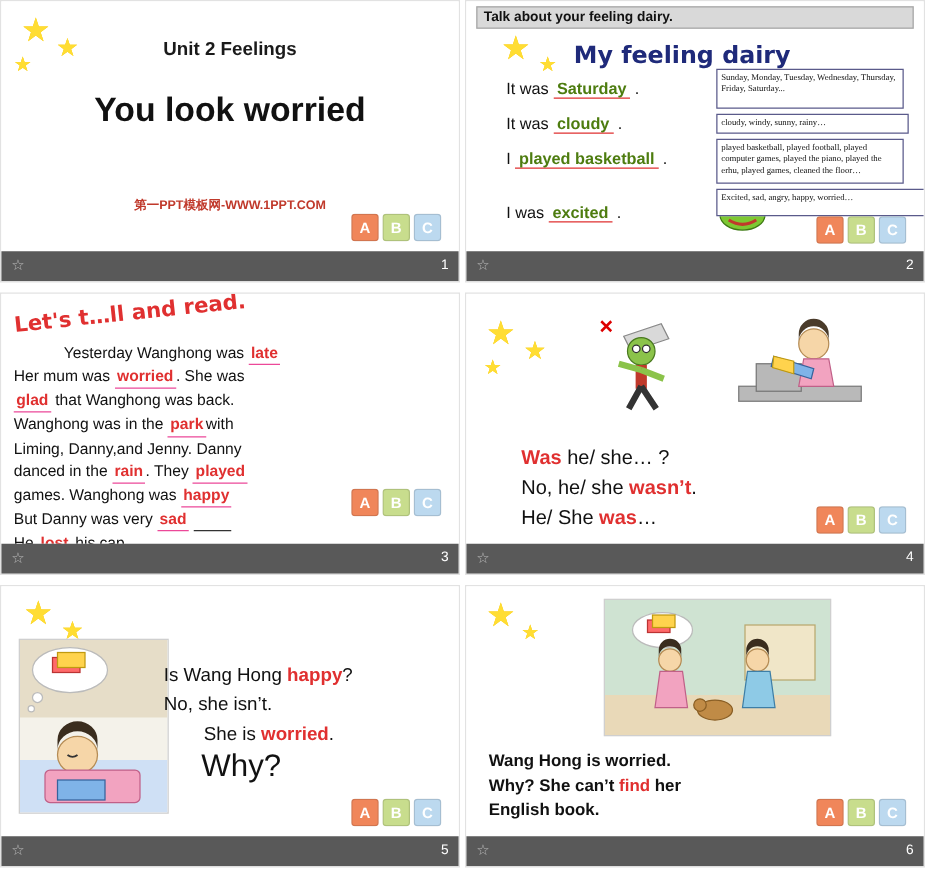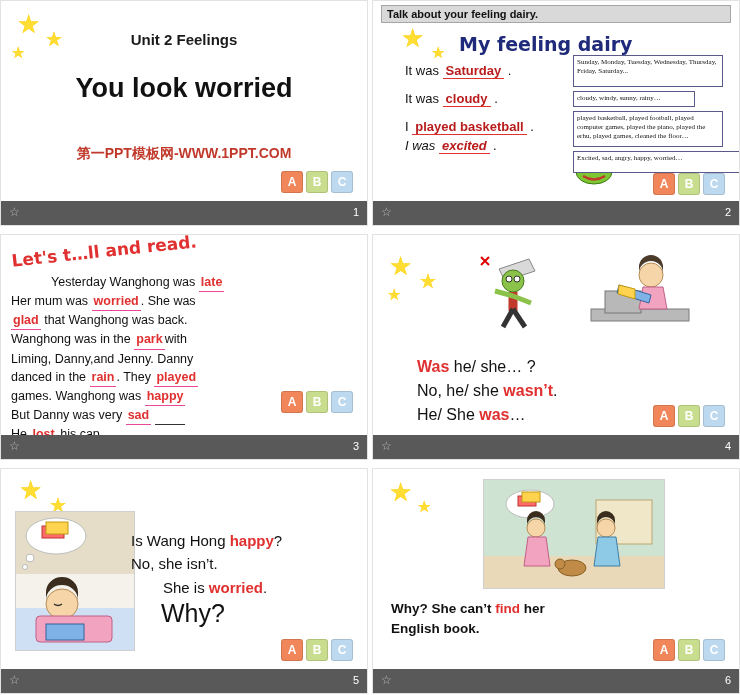--- a/index.html
+++ b/index.html
@@ -17,26 +17,26 @@
   .star.s3{font-size:16px;}
   
   .abc{position:absolute;display:flex;gap:3px;}
   .abc span{width:20px;height:20px;border-radius:3px;display:flex;align-items:center;justify-content:center;font-size:12px;font-weight:bold;color:#ffffff;border:1px solid rgba(0,0,0,.12);}
   .abc .a{background:#f0865a;}
   .abc .b{background:#c8dd8d;}
   .abc .c{background:#bcd9ef;}
   
   .s1-title{position:absolute;top:30px;left:0;width:100%;text-align:center;font-size:15px;font-weight:bold;color:#1a1a1a;}
   .s1-main{position:absolute;top:72px;left:0;width:100%;text-align:center;font-size:27px;font-weight:bold;color:#111;}
-  .s1-url{position:absolute;top:144px;left:0;width:100%;text-align:center;font-size:14px;font-weight:bold;color:#c0392b;}
+  .s1-url{position:absolute;top:156px;left:0;width:100%;text-align:center;font-size:10px;font-weight:bold;color:#c0392b;}
   
   .s2-head{position:absolute;left:8px;top:4px;right:8px;background:#d9d9d9;border:1px solid #a6a6a6;font-size:11px;font-weight:bold;color:#111;padding:2px 5px;box-sizing:border-box;}
   .s2-title{position:absolute;left:86px;top:32px;font-size:19px;font-weight:bold;color:#1f2a7a;font-family:"DejaVu Sans",sans-serif;}
   .s2-line{position:absolute;font-size:13px;color:#111;}
-  .s2-red{color:#b91c1c;font-weight:bold;border-bottom:1px solid #e03030;padding:0 3px;}
+  .s2-red{color:#4d7c0f;font-weight:bold;border-bottom:1px solid #e03030;padding:0 3px;}
   .s2-note{position:absolute;border:1px solid #5a5a8a;background:#fff;font-size:7px;line-height:1.25;color:#111;padding:2px 3px;box-sizing:border-box;font-family:"Liberation Serif",serif;}
   
   .s3-head{position:absolute;left:10px;top:6px;font-size:17px;font-weight:bold;color:#e03030;transform:rotate(-6deg);font-family:"DejaVu Sans",sans-serif;}
   .s3-text{position:absolute;left:10px;top:38px;width:300px;font-size:12.5px;line-height:1.45;color:#111;}
   .red{color:#e03030;font-weight:bold;}
   .u{border-bottom:1px solid #333;display:inline-block;min-width:30px;}
   .ru{color:#e03030;font-weight:bold;border-bottom:1px solid #ec4899;display:inline-block;padding:0 2px;}
   
   .s4-text{position:absolute;left:44px;top:120px;font-size:16px;line-height:1.5;color:#111;}
   
@@ -88,37 +88,37 @@
       <div class="s2-line nowrap" style="left:32px;top:90px;">
         <span>It was</span>
         <span class="s2-red" style="position:static;">cloudy</span>
         <span>.</span>
       </div>
       <div class="s2-line nowrap" style="left:32px;top:118px;">
         <span>I</span>
         <span class="s2-red" style="position:static;">played basketball</span>
         <span>.</span>
       </div>
-      <div class="s2-line nowrap" style="left:32px;top:137px;font-style:italic;">
+      <div class="s2-line nowrap" style="left:32px;top:161px;">
         <span>I was</span>
         <span class="s2-red" style="position:static;">excited</span>
         <span>.</span>
       </div>
 
       <svg style="position:absolute;left:202px;top:158px;" width="38" height="26" viewBox="0 0 38 26">
         <ellipse cx="19" cy="13" rx="18" ry="12" fill="#7dc832" stroke="#3d7a12"></ellipse>
         <ellipse cx="12" cy="9" rx="4" ry="4" fill="#fff" stroke="#333"></ellipse>
         <ellipse cx="26" cy="9" rx="4" ry="4" fill="#fff" stroke="#333"></ellipse>
         <circle cx="12" cy="9" r="1.7" fill="#222"></circle>
           <circle cx="26" cy="9" r="1.7" fill="#222"></circle>
         <path d="M8 17 Q19 24 30 17" stroke="#c0392b" stroke-width="2.4" fill="none"></path>
       </svg>
 
       <div class="s2-note" style="left:200px;top:54px;width:150px;height:32px;">Sunday, Monday, Tuesday, Wednesday, Thursday, Friday, Saturday...</div>
-      <div class="s2-note" style="left:200px;top:90px;width:122px;height:16px;">cloudy, windy, sunny, rainy…</div>
+      <div class="s2-note" style="left:200px;top:90px;width:154px;height:16px;">cloudy, windy, sunny, rainy…</div>
       <div class="s2-note" style="left:200px;top:110px;width:150px;height:36px;">played basketball, played football, played computer games, played the piano, played the erhu, played games, cleaned the floor…</div>
       <div class="s2-note" style="left:200px;top:150px;width:173px;height:22px;">Excited, sad, angry, happy, worried…</div>
 
       <div class="abc" style="right:14px;bottom:6px;">
         <span class="a">A</span>
         <span class="b">B</span>
         <span class="c">C</span>
       </div>
     </div>
     <div class="footer">
@@ -275,20 +275,21 @@
         <path d="M43 46 A9 9 0 0 1 61 46 L61 40 A9 9 0 0 0 43 40 Z" fill="#3a2d1e"></path>
         <path d="M44 57 L62 57 L66 86 L40 86 Z" fill="#f2a3c0" stroke="#c06088"></path>
         <circle cx="122" cy="48" r="9" fill="#f6d6a8" stroke="#b58c55"></circle>
         <path d="M113 46 A9 9 0 0 1 131 46 L131 40 A9 9 0 0 0 113 40 Z" fill="#3a2d1e"></path>
         <path d="M114 57 L132 57 L136 86 L110 86 Z" fill="#8ecae6" stroke="#3d7ea6"></path>
         <ellipse cx="88" cy="88" rx="14" ry="8" fill="#c08b46" stroke="#8a5f25"></ellipse>
         <circle cx="76" cy="84" r="5" fill="#c08b46" stroke="#8a5f25"></circle>
       </svg>
 
       <div class="s6-text">
+        <div>Wang Hong is worried.</div>
         <div>
           <span>Why? She can’t </span><span class="red">find</span><span> her</span>
         </div>
         <div>English book.</div>
       </div>
 
       <div class="abc" style="right:14px;bottom:8px;">
         <span class="a">A</span>
         <span class="b">B</span>
         <span class="c">C</span>

